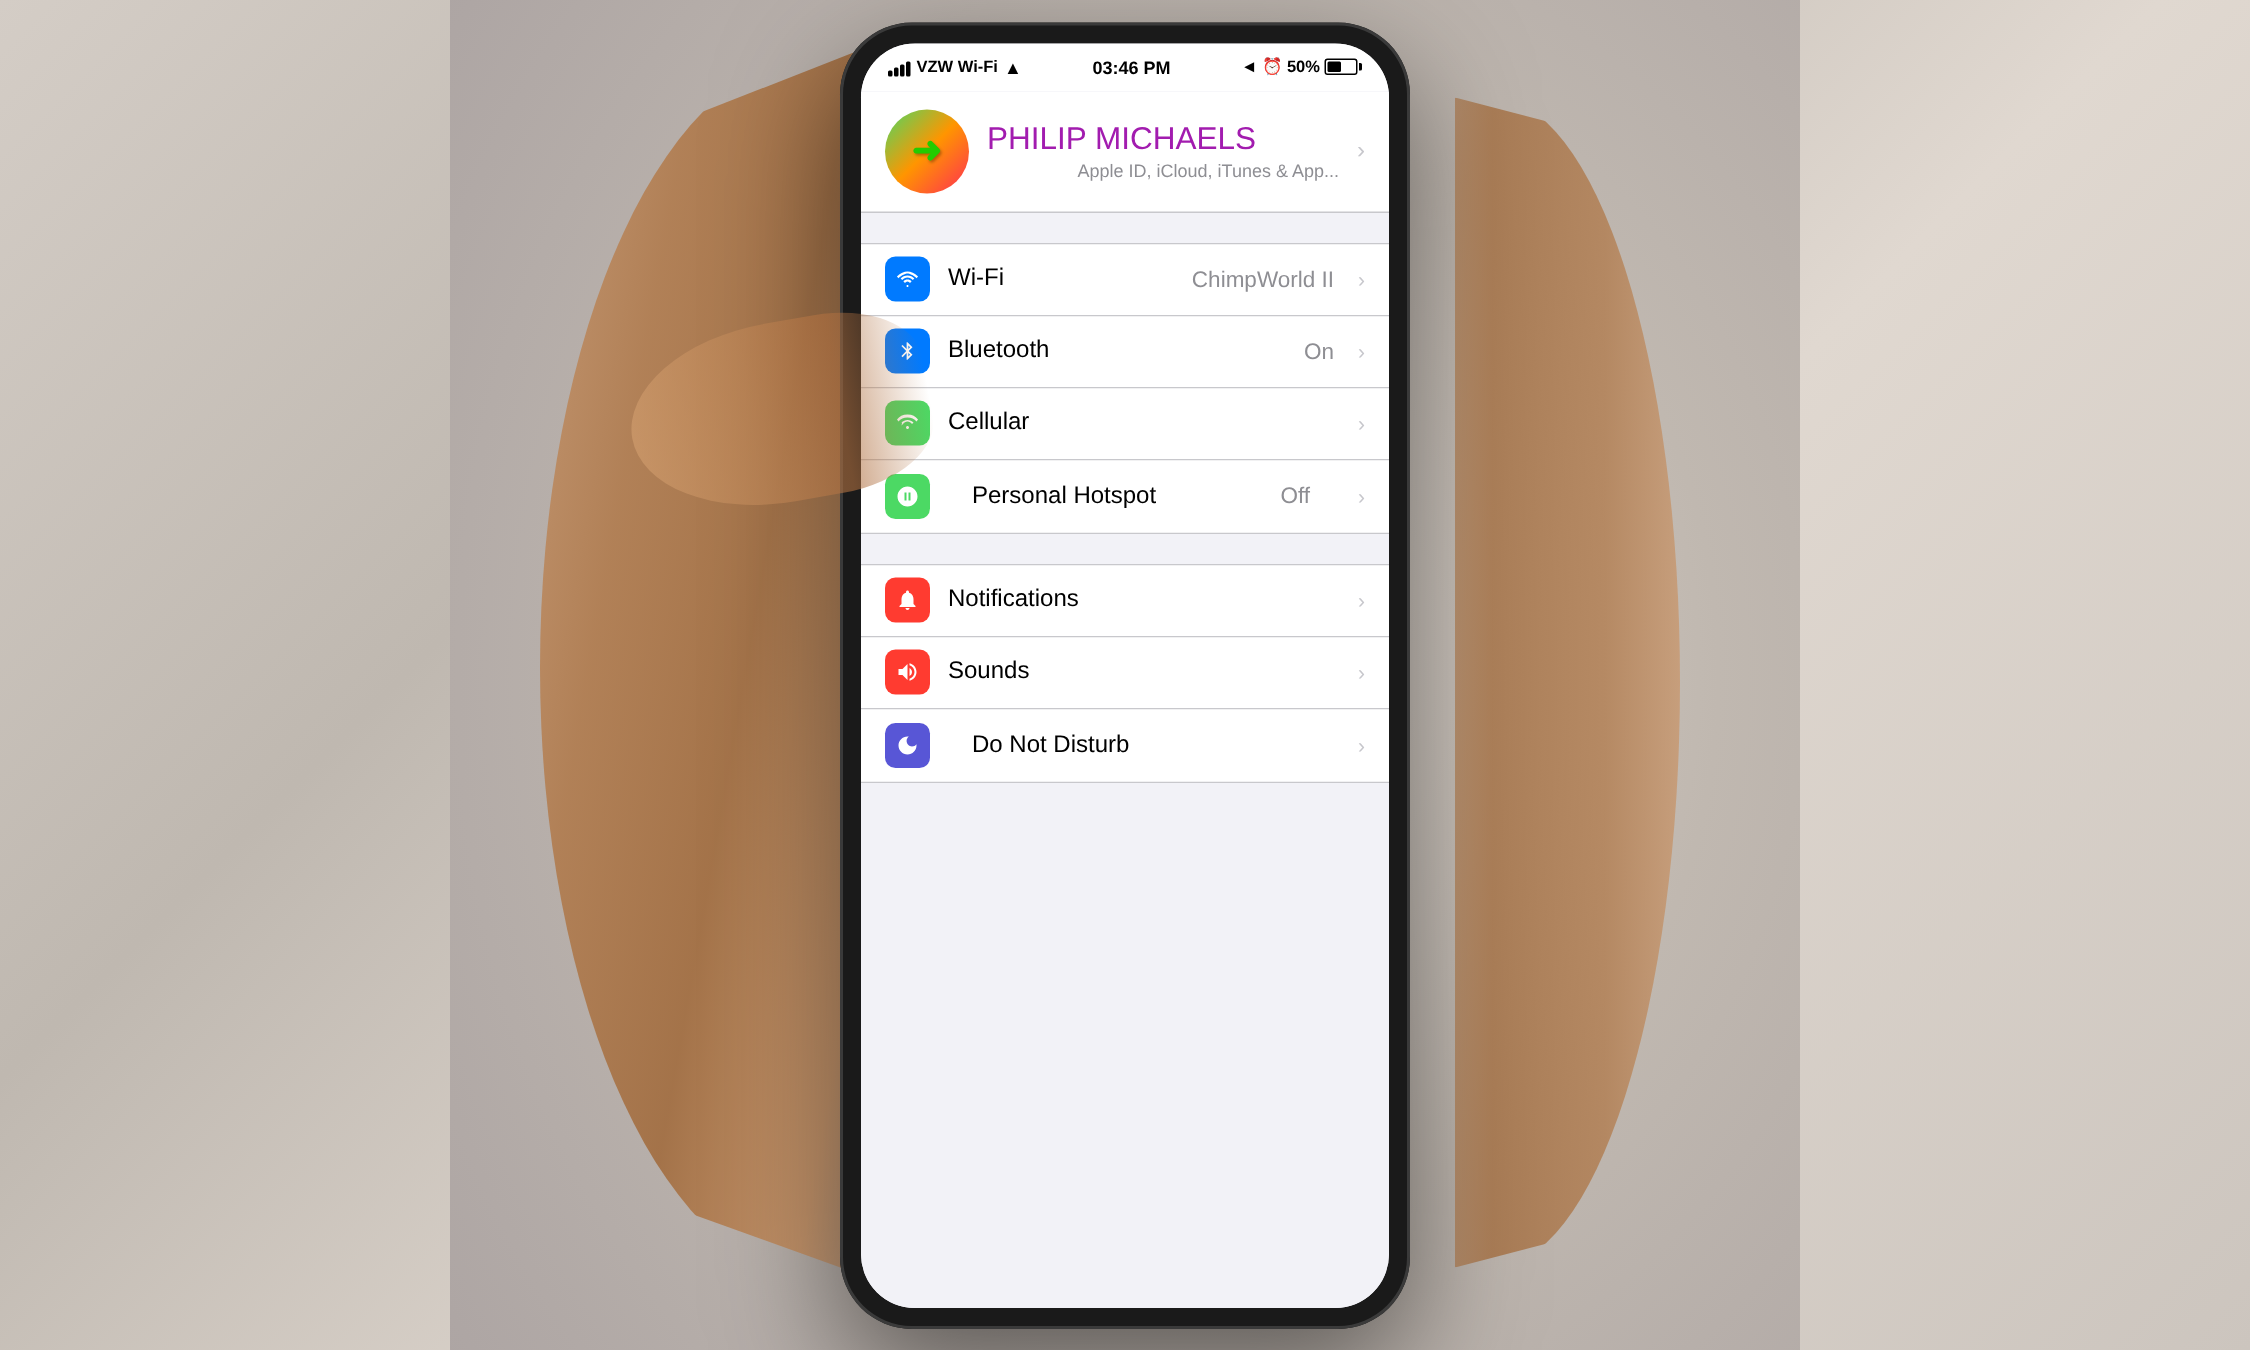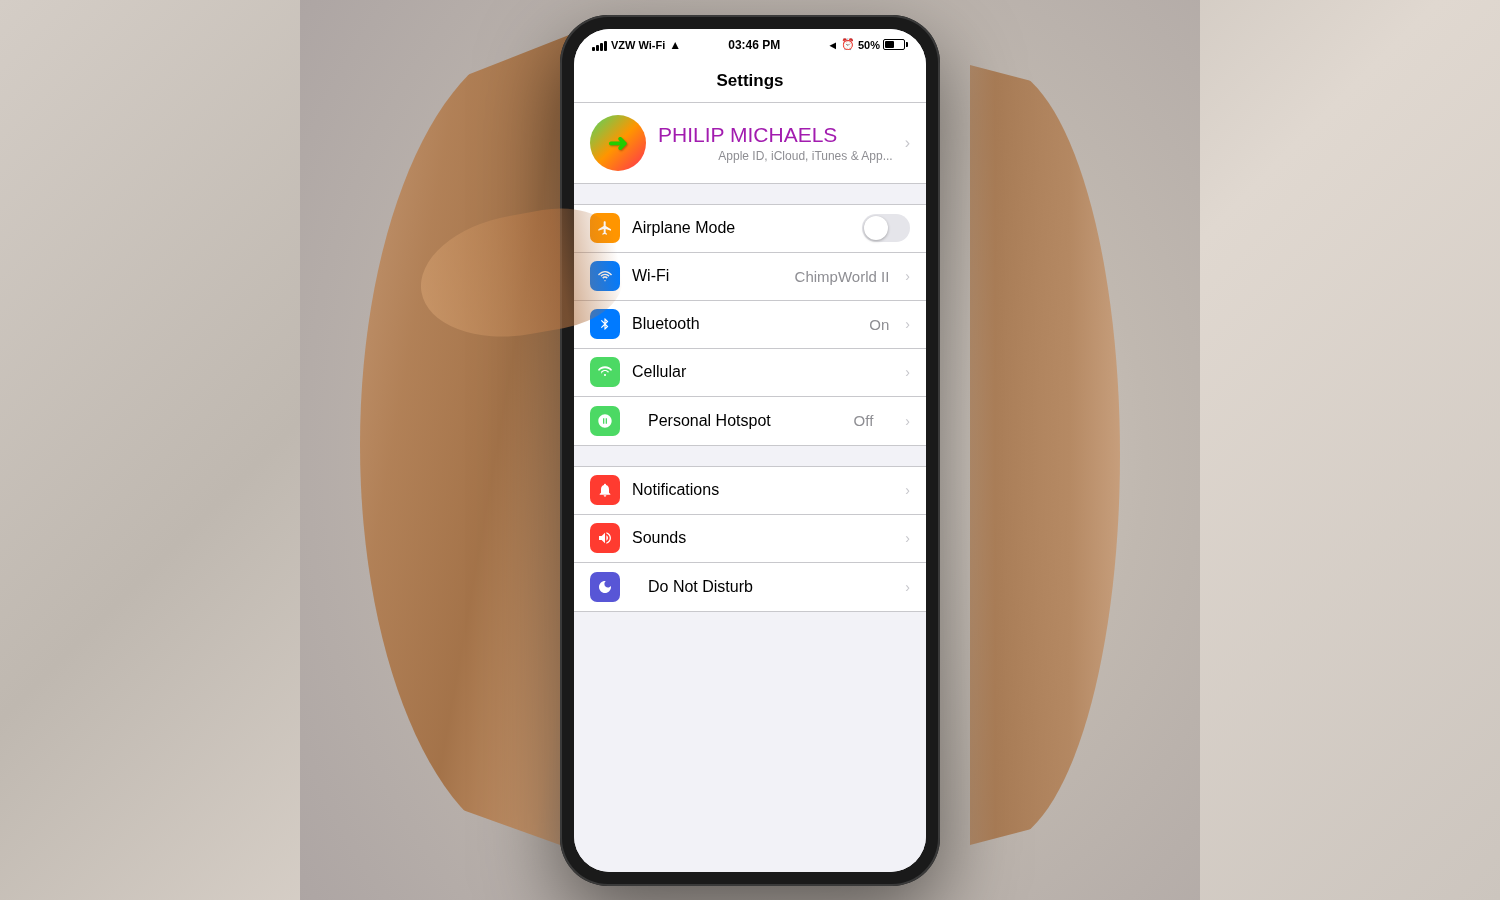--- a/index.html
+++ b/index.html
@@ -352,52 +352,38 @@
           <span>50%</span>
           <div class="battery-icon">
             <div class="battery-body">
               <div class="battery-fill"></div>
             </div>
             <div class="battery-tip"></div>
           </div>
         </div>
       </div>
 
-      <div class="nav-bar">
-        <span class="nav-title">Settings</span>
-      </div>
 
       <div class="scroll-content">
 
         <div class="profile-section">
           <div class="avatar-container">
             <span class="avatar-arrow" style="color:#22cc00;font-size:24px;font-weight:900;">➜</span>
           </div>
           <div class="profile-info">
             <div class="profile-name">PHILIP MICHAELS</div>
             <div class="profile-subtitle">Apple ID, iCloud, iTunes &amp; App...</div>
           </div>
           <span class="chevron-right">›</span>
         </div>
 
         <div class="section-gap"></div>
 
         <div class="settings-section">
 
-          <div class="settings-row">
-            <div class="row-icon icon-orange">
-              <svg width="16" height="16" viewBox="0 0 24 24" fill="white">
-                <path d="M21 16v-2l-8-5V3.5c0-.83-.67-1.5-1.5-1.5S10 2.67 10 3.5V9l-8 5v2l8-2.5V19l-2 1.5V22l3.5-1 3.5 1v-1.5L13 19v-5.5l8 2.5z"></path>
-              </svg>
-            </div>
-            <span class="row-label">Airplane Mode</span>
-            <div class="toggle">
-              <div class="toggle-knob"></div>
-            </div>
-          </div>
 
           <div class="settings-row">
             <div class="row-icon icon-blue">
               <svg width="16" height="16" viewBox="0 0 24 24" fill="white">
                 <path d="M1.41 9.59L3 11.17C6.04 8.12 10.29 6.5 12 6.5c1.71 0 5.96 1.62 9 4.67l1.59-1.58C19.1 6.14 15.39 4.5 12 4.5c-3.39 0-7.1 1.64-10.59 5.09zM12 8.5C9.31 8.5 6.87 9.62 5.17 11.41L6.76 13c1.3-1.4 3.16-2.5 5.24-2.5s3.94 1.1 5.24 2.5l1.59-1.59C17.13 9.62 14.69 8.5 12 8.5zm0 4c-1.62 0-3.08.68-4.12 1.77L9.47 16c.68-.73 1.57-1.5 2.53-1.5s1.85.77 2.53 1.5l1.59-1.73C15.08 13.18 13.62 12.5 12 12.5zM12 18c-.55 0-1 .45-1 1s.45 1 1 1 1-.45 1-1-.45-1-1-1z"></path>
               </svg>
             </div>
             <span class="row-label">Wi-Fi</span>
             <span class="row-value">ChimpWorld II</span>
             <span class="row-chevron">›</span>

